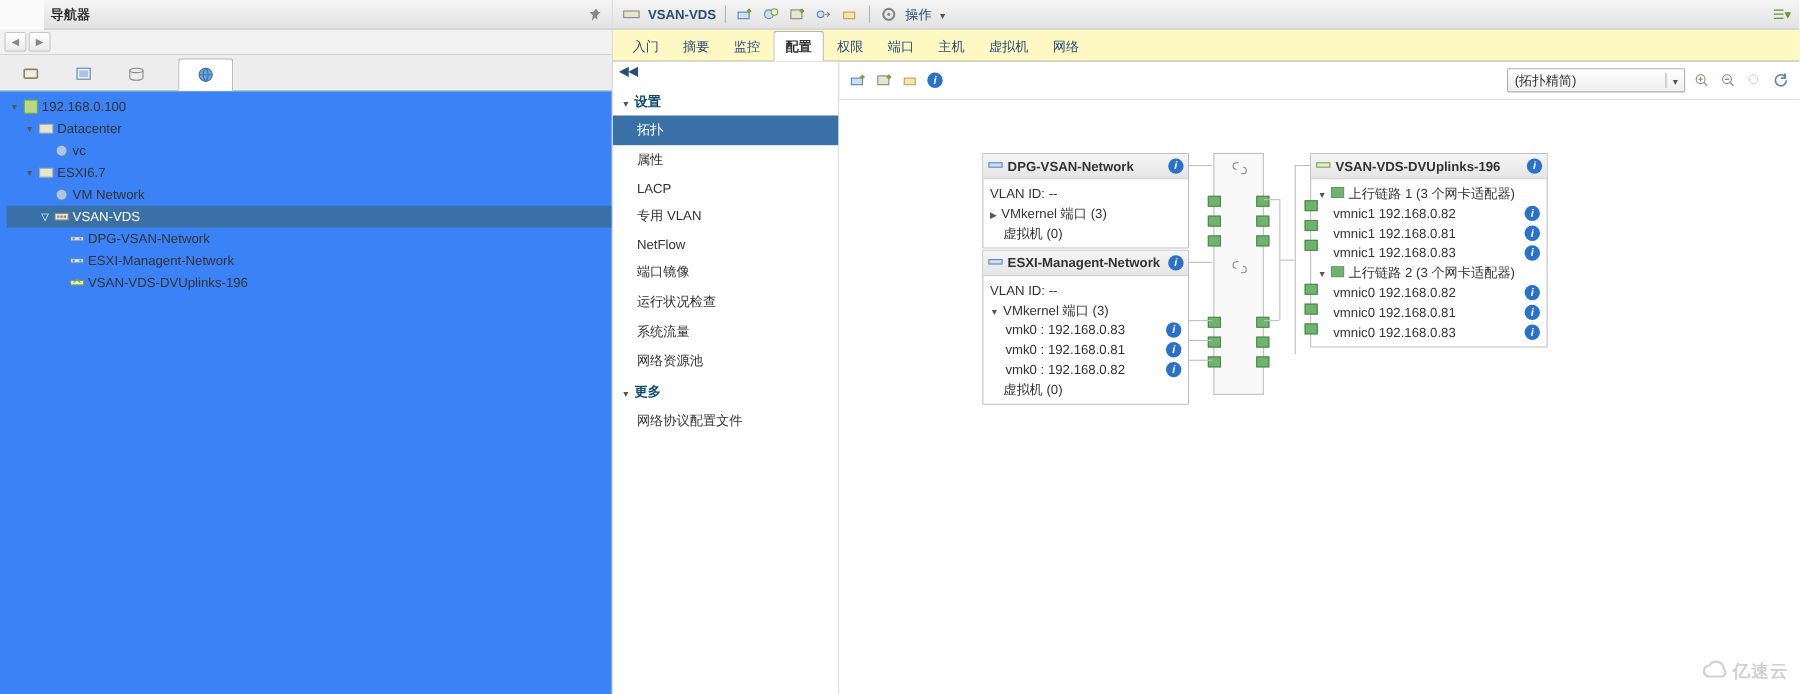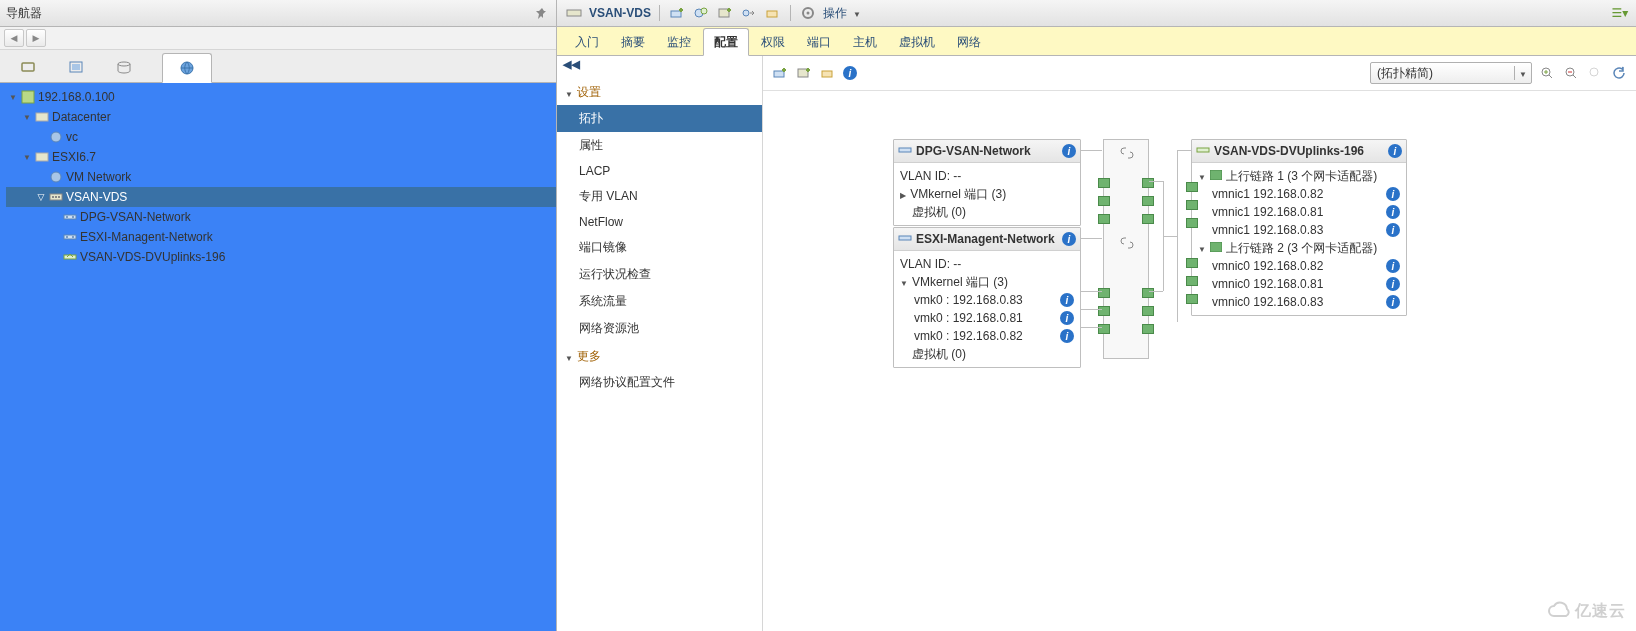--- a/index.html
+++ b/index.html
@@ -1,19 +1,19 @@
 <!DOCTYPE html>
 <html><head>
 <meta charset="utf-8">
 <style>
   html,body{margin:0;padding:0;height:100%;font-family:Arial,"Microsoft YaHei",sans-serif;font-size:12px;color:#333;background:#fff;}
   .app{display:flex;height:631px;width:1636px;position:relative;}
   
   .nav{width:556px;border-right:1px solid #b5b5b5;display:flex;flex-direction:column;background:#fafafa;}
-  .nav-header{height:26px;display:flex;align-items:center;justify-content:space-between;border-bottom:1px solid #b5b5b5;background:linear-gradient(#f5f5f5,#e2e2e2);padding:0 6px;font-weight:normal;}
+  .nav-header{height:26px;display:flex;align-items:center;justify-content:space-between;border-bottom:1px solid #b5b5b5;background:linear-gradient(#f5f5f5,#e2e2e2);padding:0 6px;font-weight:bold;margin-left:40px;}
   .nav-header .pin{width:16px;height:16px;display:inline-flex;align-items:center;justify-content:center;}
   .nav-arrows{height:22px;display:flex;align-items:center;gap:2px;padding:0 4px;border-bottom:1px solid #d6d6d6;background:#f2f2f2;}
   .arrow-btn{width:18px;height:16px;border:1px solid #c8c8c8;background:linear-gradient(#fff,#eaeaea);border-radius:2px;display:flex;align-items:center;justify-content:center;font-size:9px;color:#888;}
   .nav-tabs{height:32px;display:flex;align-items:flex-end;gap:28px;padding:0 18px;border-bottom:1px solid #b5b5b5;background:#ededed;}
   .nav-tab{width:20px;height:20px;margin-bottom:4px;display:flex;align-items:center;justify-content:center;}
   .nav-tab.sel{background:#fff;border:1px solid #b5b5b5;border-bottom:1px solid #fff;border-radius:3px 3px 0 0;padding:4px 14px;margin-bottom:-1px;}
   .tree{flex:1;overflow:auto;background:#3b82f6;padding:4px 0 4px 6px;}
   .tree-item{display:flex;align-items:center;height:18px;padding:1px 0;white-space:nowrap;cursor:default;}
   .tree-item .tw{width:10px;text-align:center;color:#666;font-size:9px;}
   .tree-item .ic{width:16px;height:16px;display:inline-flex;align-items:center;justify-content:center;margin:0 2px;}
@@ -26,21 +26,21 @@
   .obj-header .sep{width:1px;height:16px;background:#b5b5b5;margin:0 2px;}
   .obj-header .spacer{flex:1;}
   .tool-ic{width:18px;height:18px;display:inline-flex;align-items:center;justify-content:center;}
   .main-tabs{height:28px;display:flex;align-items:flex-end;padding:0 8px;border-bottom:1px solid #b5b5b5;background:#fef9c3;gap:2px;}
   .mtab{padding:5px 10px 4px;color:#2a4e78;cursor:pointer;}
   .mtab.sel{background:#fff;border:1px solid #b5b5b5;border-bottom:1px solid #fff;border-radius:3px 3px 0 0;margin-bottom:-1px;font-weight:bold;color:#333;}
   .main-body{flex:1;display:flex;overflow:hidden;}
   
   .cfg-nav{width:205px;border-right:1px solid #d6d6d6;background:#fff;display:flex;flex-direction:column;}
   .collapse-btn{height:18px;padding:2px 6px;color:#2a4e78;font-weight:bold;font-size:11px;}
-  .cfg-group{color:#a16207;font-weight:normal;padding:6px 8px 4px;display:flex;align-items:center;gap:4px;}
+  .cfg-group{color:#0c4a6e;font-weight:bold;padding:6px 8px 4px;display:flex;align-items:center;gap:4px;}
   .cfg-item{padding:5px 8px 5px 22px;cursor:pointer;}
   .cfg-item.sel{background:#3971a6;color:#fff;}
   
   .canvas-wrap{flex:1;display:flex;flex-direction:column;}
   .canvas-toolbar{height:28px;display:flex;align-items:center;padding:3px 8px;gap:6px;border-bottom:1px solid #e0e0e0;}
   .canvas-toolbar .spacer{flex:1;}
   .tp-select{height:20px;border:1px solid #b0b0b0;border-radius:2px;display:flex;align-items:center;padding:0 4px 0 6px;gap:30px;background:linear-gradient(#fff,#eee);min-width:150px;justify-content:space-between;}
   .canvas{flex:1;position:relative;overflow:auto;background:#fff;}
   .box{position:absolute;border:1px solid #bfbfbf;background:#fff;border-radius:1px;}
   .box-hd{height:22px;background:linear-gradient(#f5f5f5,#e5e5e5);border-bottom:1px solid #d0d0d0;display:flex;align-items:center;padding:0 4px;font-weight:bold;color:#333;gap:4px;}

